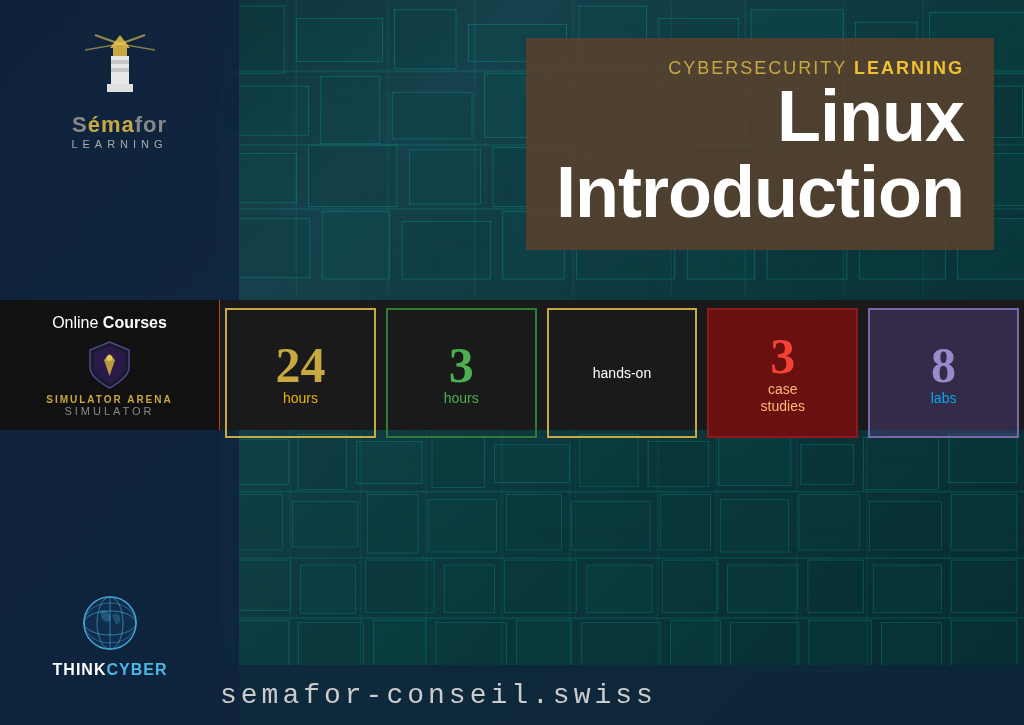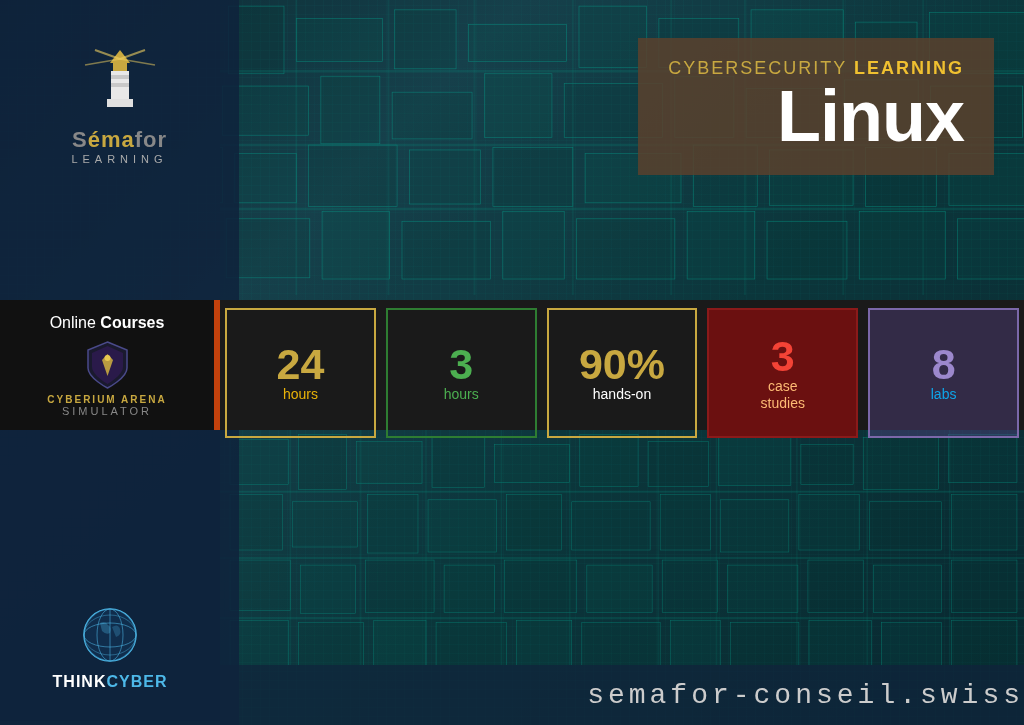--- a/index.html
+++ b/index.html
@@ -56,21 +56,21 @@
     .sidebar {
       position: absolute;
       top: 0; left: 0;
       width: 239px;
       height: 100%;
       background: rgba(15, 35, 60, 0.88);
       z-index: 10;
       display: flex;
       flex-direction: column;
       align-items: center;
-      padding-top: 45px;
+      padding-top: 30px;
     }
 
     
     .header-area {
       position: absolute;
       top: 0; left: 220px;
       right: 0;
       height: 300px;
       z-index: 5;
       display: flex;
@@ -125,21 +125,21 @@
     .stats-bar-left {
       width: 220px;
       min-width: 220px;
       height: 100%;
       background: #111111;
       display: flex;
       flex-direction: column;
       align-items: center;
       justify-content: center;
       padding: 8px 12px;
-      border-right: 6px solid #c2410c;
+      border-right: 1px solid #c2410c;
     }
 
     .online-courses-label {
       color: #ffffff;
       font-size: 16px;
       font-weight: normal;
       margin-bottom: 8px;
     }
 
     .online-courses-label strong {
@@ -199,23 +199,24 @@
       border-color: #8b1a1a;
       background: #6b1010;
     }
 
     .stat-item.labs {
       border-color: #7b68aa;
       background: rgba(90, 70, 140, 0.4);
     }
 
     .stat-number {
-      font-size: 43px;
+      font-size: 50px;
       font-weight: 900;
       line-height: 1;
+      font-family: Liberation Serif, serif;
     }
 
     .stat-label {
       font-size: 14px;
       font-weight: normal;
       line-height: 1.2;
       text-align: center;
     }
 
     .hours .stat-number { color: #c8a840; }
@@ -228,21 +229,21 @@
     .hands-on .stat-label { color: #ffffff; }
 
     .case-studies .stat-number { color: #f44336; }
     .case-studies .stat-label { color: #fdba74; }
 
     .labs .stat-number { color: #9c88cc; }
     .labs .stat-label { color: #0ea5e9; }
 
     .bottom-sidebar {
       position: absolute;
-      bottom: 4px; left: 0;
+      bottom: 16px; left: 0;
       width: 220px;
       height: 295px;
       background: rgba(15, 35, 60, 0.88);
       z-index: 10;
       display: flex;
       flex-direction: column;
       align-items: center;
       justify-content: flex-end;
       padding-bottom: 30px;
     }
@@ -264,21 +265,21 @@
 
     
     .domain-bar {
       position: absolute;
       bottom: 0; left: 220px; right: 0;
       height: 60px;
       background: rgba(15, 35, 60, 0.7);
       z-index: 10;
       display: flex;
       align-items: center;
-      justify-content: flex-end;
+      justify-content: flex-start;
     }
 
     .domain-text {
       color: #cccccc;
       font-size: 28px;
       letter-spacing: 4px;
       font-family: 'Courier New', monospace;
       font-weight: 300;
     }
 
@@ -452,52 +453,52 @@
     </div>
   </div>
 
   <div class="header-area">
     <div class="title-box">
       <div class="cybersecurity-label">
         <span>CYBERSECURITY </span><strong>LEARNING</strong>
       </div>
       <div class="course-title">
         <span>Linux</span><br>
+        <span>Introduction</span>
       </div>
     </div>
   </div>
 
   <div class="stats-bar">
     <div class="stats-bar-left">
       <div class="online-courses-label">
         <span>Online </span><strong>Courses</strong>
       </div>
 
       <svg class="shield-icon" viewBox="0 0 45 50">
         <path d="M22.5,2 L42,10 L42,28 C42,38 22.5,48 22.5,48 C22.5,48 3,38 3,28 L3,10 Z" fill="#1a1a2e" stroke="#4a4a8a" stroke-width="1.5"></path>
         <path d="M22.5,6 L38,13 L38,27 C38,35 22.5,44 22.5,44 C22.5,44 7,35 7,27 L7,13 Z" fill="#2a1a4a"></path>
 
         <path d="M22.5,14 L28,20 L22.5,36 L17,20 Z" fill="#c8a840" opacity="0.9"></path>
         <circle cx="22.5" cy="18" r="3" fill="#e8c850"></circle>
       </svg>
-      <div class="cyberium-text">CYBERIUM ARENA</div>
+      <div class="cyberium-text">SIMULATOR ARENA</div>
       <div class="simulator-text">SIMULATOR</div>
     </div>
 
     <div class="stats-items">
       <div class="stat-item hours">
         <div class="stat-number">24</div>
         <div class="stat-label">hours</div>
       </div>
       <div class="stat-item days">
         <div class="stat-number">3</div>
         <div class="stat-label">hours</div>
       </div>
       <div class="stat-item hands-on">
-        <div class="stat-number">90%</div>
         <div class="stat-label">hands-on</div>
       </div>
       <div class="stat-item case-studies">
         <div class="stat-number">3</div>
         <div class="stat-label">case<br>studies</div>
       </div>
       <div class="stat-item labs">
         <div class="stat-number">8</div>
         <div class="stat-label">labs</div>
       </div>

